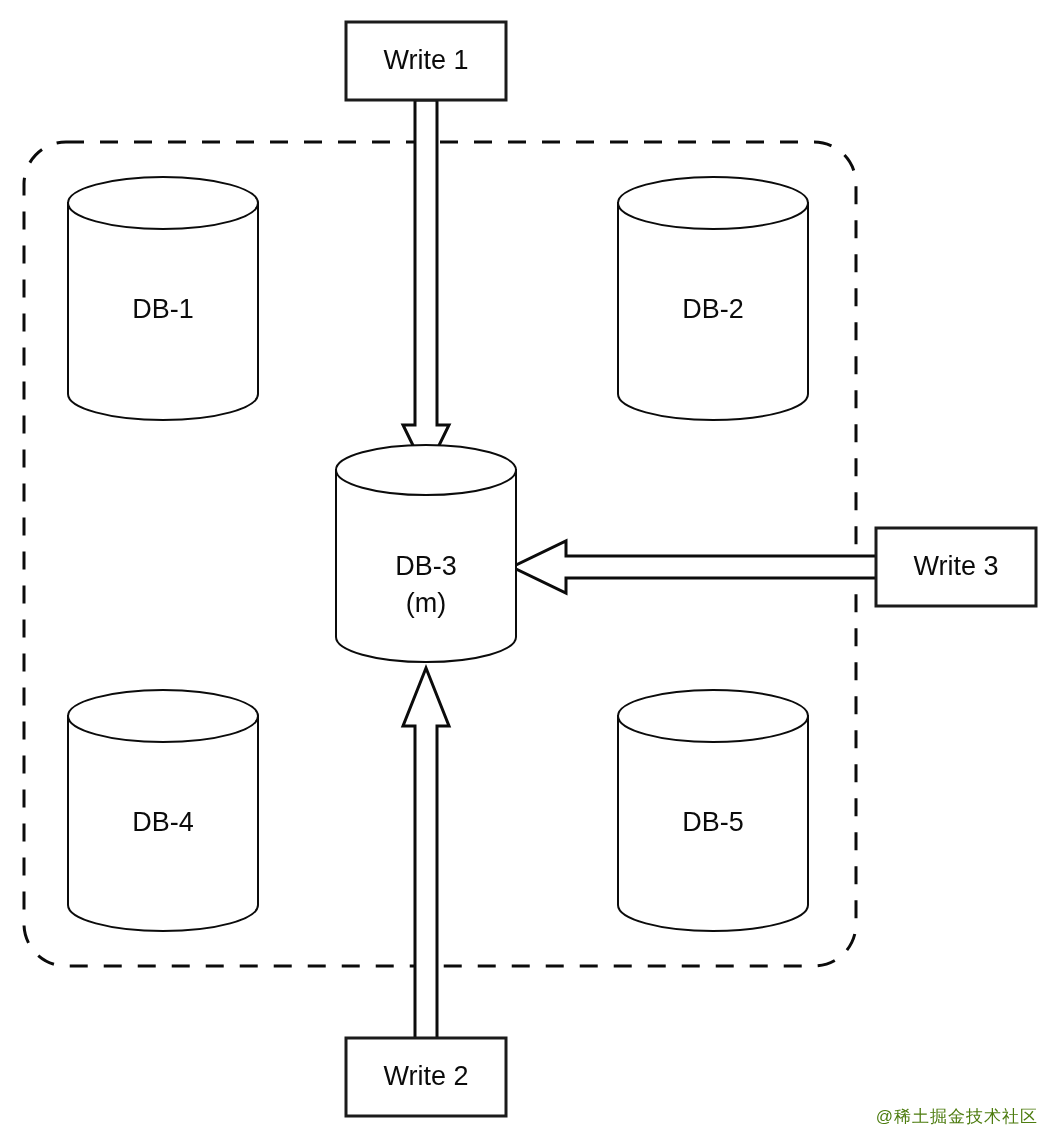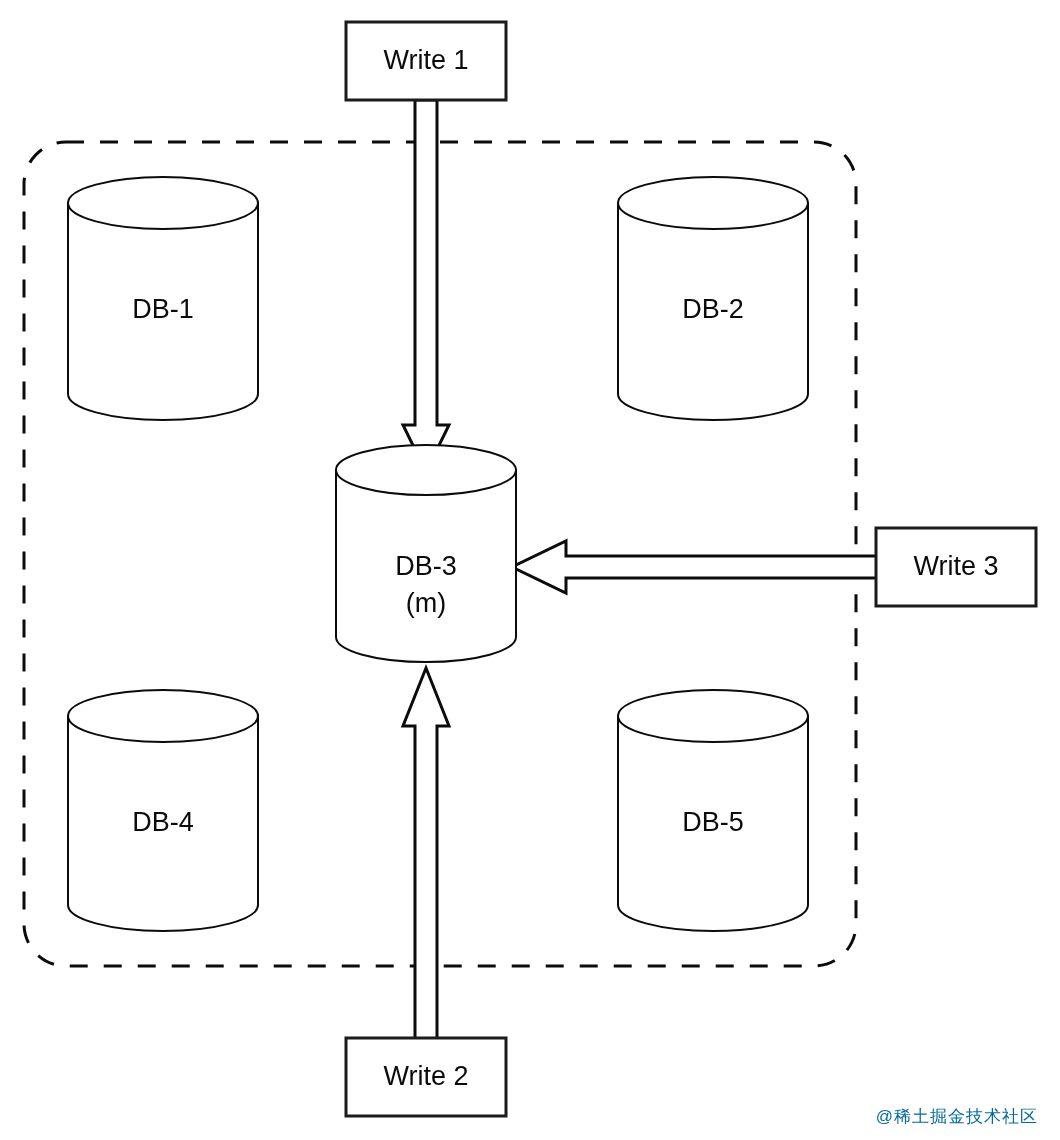--- a/index.html
+++ b/index.html
@@ -53,21 +53,21 @@
     stroke-width: 3;
     stroke-dasharray: 18 16;
     stroke-linecap: butt;
   }
   .watermark {
     position: absolute;
     right: 22px;
     bottom: 12px;
     font-family: "Liberation Sans", sans-serif;
     font-size: 17px;
-    color: #0369a1;
+    color: #4d7c0f;
     letter-spacing: 1px;
     user-select: none;
   }
 </style>
 </head>
 <body>
 
 <div id="canvas">
 
   <svg id="diagram-svg" viewBox="0 0 1060 1140">

